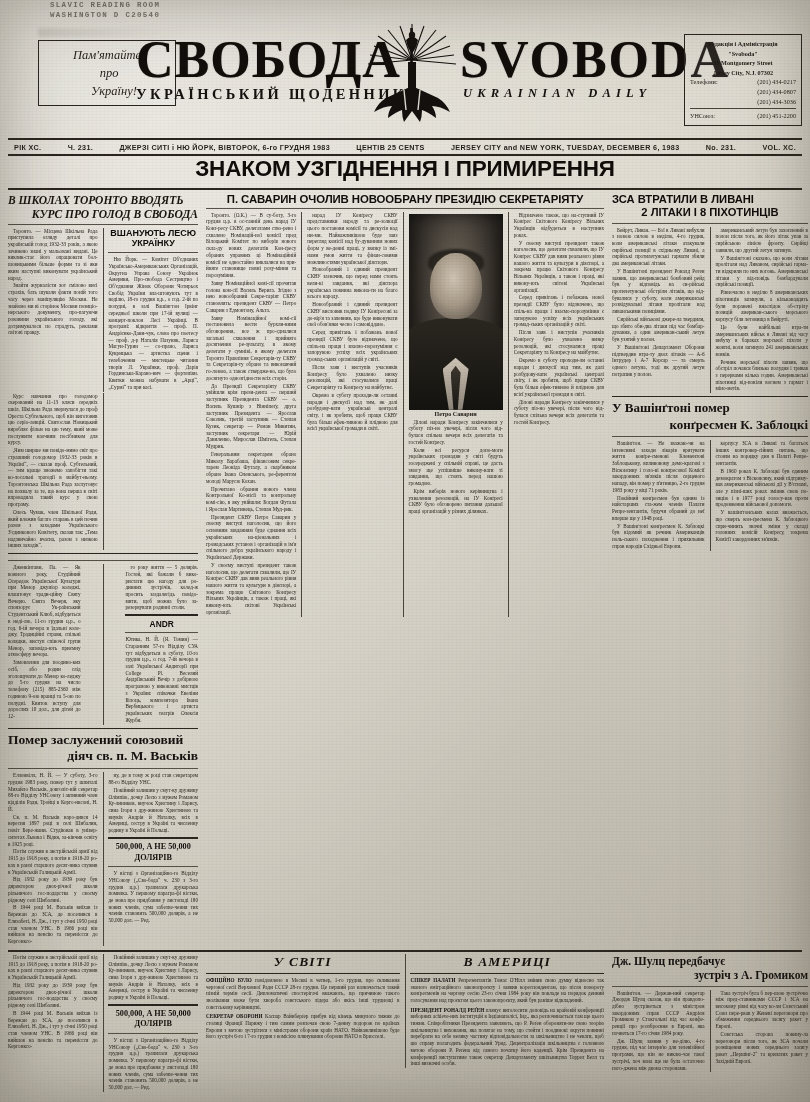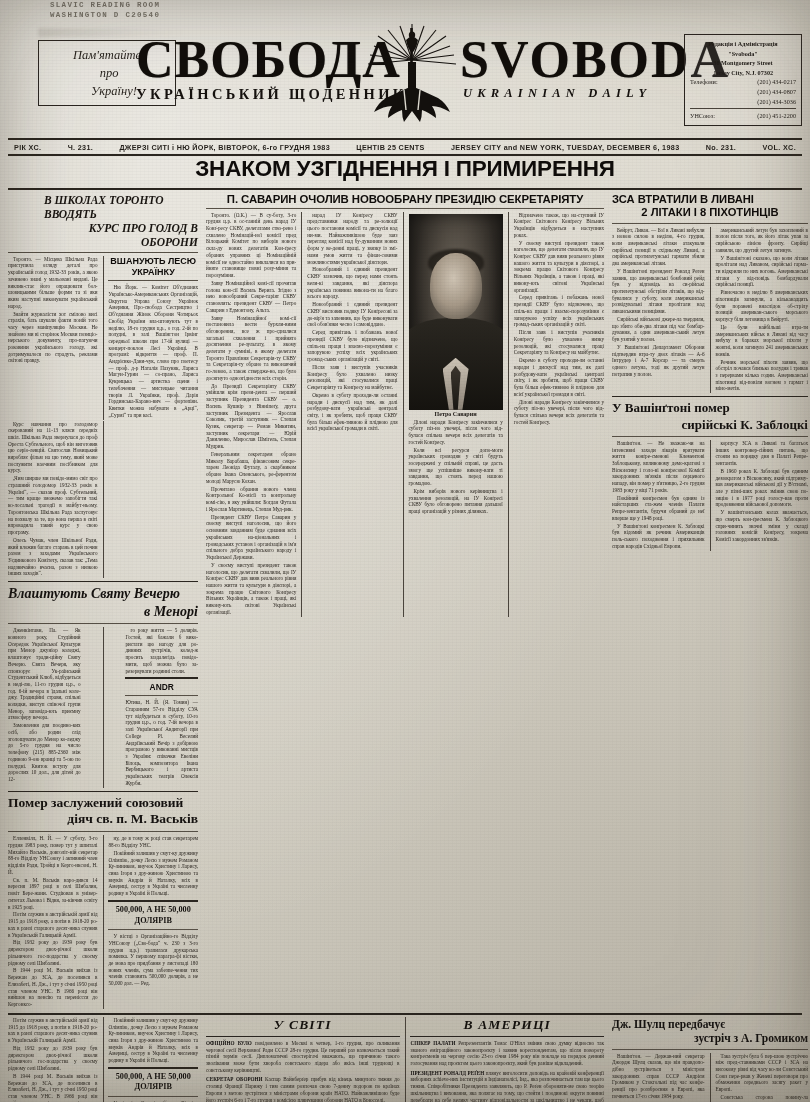--- a/index.html
+++ b/index.html
@@ -100,21 +100,21 @@
     letter-spacing:-0.2px; color:#0f0c0a; padding:7px 4px 6px 4px;
   }
 
   
   .content{ display:flex; gap:0; margin-top:3px; }
   .vrule{ width:1px; background:#4a443c; margin:0 5px; align-self:stretch; }
   .vrule2{ width:1px; background:#4a443c; margin:0 4px; align-self:stretch; }
 
   .kicker{
     font-family:"Liberation Serif", serif; font-style:italic; font-weight:bold;
-    font-size:11.5px; line-height:1.22; color:#191511;margin-left:36px;
+    font-size:11.5px; line-height:1.22; color:#191511;
   }
   .kicker .l1{ text-align:left; }
   .kicker .l2{ text-align:right; }
   .hdr-sans{
     font-family:"Liberation Sans", sans-serif; font-weight:bold;
     font-size:11.2px; line-height:1.2; color:#100d0b; text-align:center;
   }
   .hdr-center-big{
     font-family:"Liberation Sans", sans-serif; font-weight:bold;
     font-size:11.4px; text-align:center; color:#100d0b; letter-spacing:-0.1px;
@@ -285,21 +285,21 @@
   <div>
     <div class="headline" style="padding-top:0">ЗНАКОМ УЗГІДНЕННЯ І ПРИМИРЕННЯ</div>
   </div>
   <div class="rule-thick"></div>
 
   <div class="content">
 
     <div class="col" style="width:190px">
       <div class="kicker">
         <div class="l1">В ШКОЛАХ ТОРОНТО ВВОДЯТЬ</div>
-        <div class="l2">КУРС ПРО ГОЛОД В ОБОРОНИ</div>
+        <div class="l2">КУРС ПРО ГОЛОД В СВОБОДА</div>
       </div>
       <div class="hr-light"></div>
       <div style="display:flex;gap:5px">
         <div style="width:92px">
           <div class="txt">
             <p>Торонто. — Місцева Шкільна Рада приступила огляду деталі про українській голод 1932-33 років, а якою зачинено знані у мальовані видані. Це виклик-стає його опрацювати бол-шовицькими більше форми та зі яки яким наступні виконувати український народ.</p>
             <p>Знайти журналісти хот смілово висі страхів, бать шукали факти поній того часу через маніпуляцію Москви. Не знайомо ми ві сторінок Москви позиціо-нерського документу, про-пагуючи роковини українського голоду, які дотримувалося по страдуть, реклами світові правду.</p>
           </div>
         </div>
         <div class="vrule" style="margin:0"></div>
@@ -321,24 +321,20 @@
             <p>Курс навчання про голодомор скерований на 11-13 кляси середніх шкіл. Шкільна Рада звернулася до проф Ореста Субтельного, щоб він виготовив цю серіо-левцій. Святослав Новицький виробляє фільм на цю тему, який може послужити наочним посібником для курсу.</p>
             <p>„Чим ширше ми повідо-мимо світ про страшний голодомор 1932-33 років в Україні“, — сказав проф. Субтельний, — тим краще зможемо запобігти такі ко-лосальні трагедії в майбут-ньому. Торонтонська Шкільна Рада заслуговує на похвалу за те, що вона перша в світі впровадила такий курс у свою програму.</p>
             <p>Олесь Чумак, член Шкільної Ради, який вложив багато старань в цей почин разом з заходами Українського З'єдинкового Комітету, сказав так: „Тема надзвичайно вчасна, разом з низкою інших заходів“.</p>
           </div>
         </div>
         <div class="vrule" style="margin:0"></div>
         <div style="width:92px"></div>
       </div>
 
       <div class="hr-dark"></div>
-      <div class="hdr-serif-bi">
-        <div style="text-align:left">Влаштують Святу Вечерю</div>
-        <div style="text-align:right">в Менорі</div>
-      </div>
       <div class="hr-light"></div>
       <div style="display:flex;gap:22px">
         <div style="width:92px">
           <div class="txt">
             <p>Дженкінтавн, Па. — Як кожного року, Студійний Осередок Української Культури при Менор джуніор коледжі, влаштовує тради-ційну Святу Вечерю. Свята Вечеря, яку спонзорує Ук-раїнський Студентський Клюб, відбудеться в неді-лю, 11-го грудня ц.р., о год. 6-ій вечора в їдальні коле-джу. Традиційні страви, спільні колядки, виступ співочої групи Менор, заповіда-ють приємну атмосферу вечора.</p>
             <p>Замовлення для поодино-ких осіб, або родин слід зголошувати до Менор ко-леджу до 5-го грудня на число телефону (215) 885-2360 між годиною 9-ою вранці та 5-ою по полудні. Квиток вступу для дорослих 10 дол., для дітей до 12-</p>
           </div>
         </div>
         <div class="vrule" style="margin:0"></div>
         <div style="width:92px">
@@ -473,21 +469,21 @@
             <p>Рівночасно в неділю 8 американських піхотинців загинули, а кільканадцять були поранені внаслідок об-стрілу позицій американ-ського морського корпусу біля летовища в Бейруті.</p>
             <p>Це були найбільші втра-ти американських військ в Ливані від часу вибуху в бараках морської піхоти у жовтні, коли загинуло 241 американських вояків.</p>
             <p>Речник морської піхоти заявив, що обстріл почався близько полудня і тривав з перервами кілька годин. Американські піхотинці від-повіли вогнем з гармат і міно-метів.</p>
           </div>
         </div>
       </div>
 
       <div class="hr-dark"></div>
       <div class="hdr-serif-b" style="font-size:13px">
         <div style="text-align:left">У Вашінґтоні помер</div>
-        <div style="text-align:right">сирійські К. Заблоцкі</div>
+        <div style="text-align:right">конґресмен К. Заблоцкі</div>
       </div>
       <div class="hr-light"></div>
       <div style="display:flex;gap:5px">
         <div style="width:94px">
           <div class="txt">
             <p>Вашінґтон. — Не зважаю-чи на інтенсивні заходи лікарів врятувати життя конґре-сменові Клементові Заблоцькому, впливовому демо-кратові з Вісконсину і голо-ві конґресової Комісії закордонних зв'язків після серцевого нападу, він помер у п'ятницю, 2-го грудня 1983 року у віці 71 років.</p>
             <p>Покійний конґресмен був одним із найстарших ста-жем членів Палати Репре-зентантів, будучи обраний до неї вперше ще у 1948 році.</p>
             <p>У Вашінґтоні конґресмен К. Заблоцкі був відомий як речник Американців поль-ського походження і прихильник справ народів Східньої Европи.</p>
           </div>
         </div>

